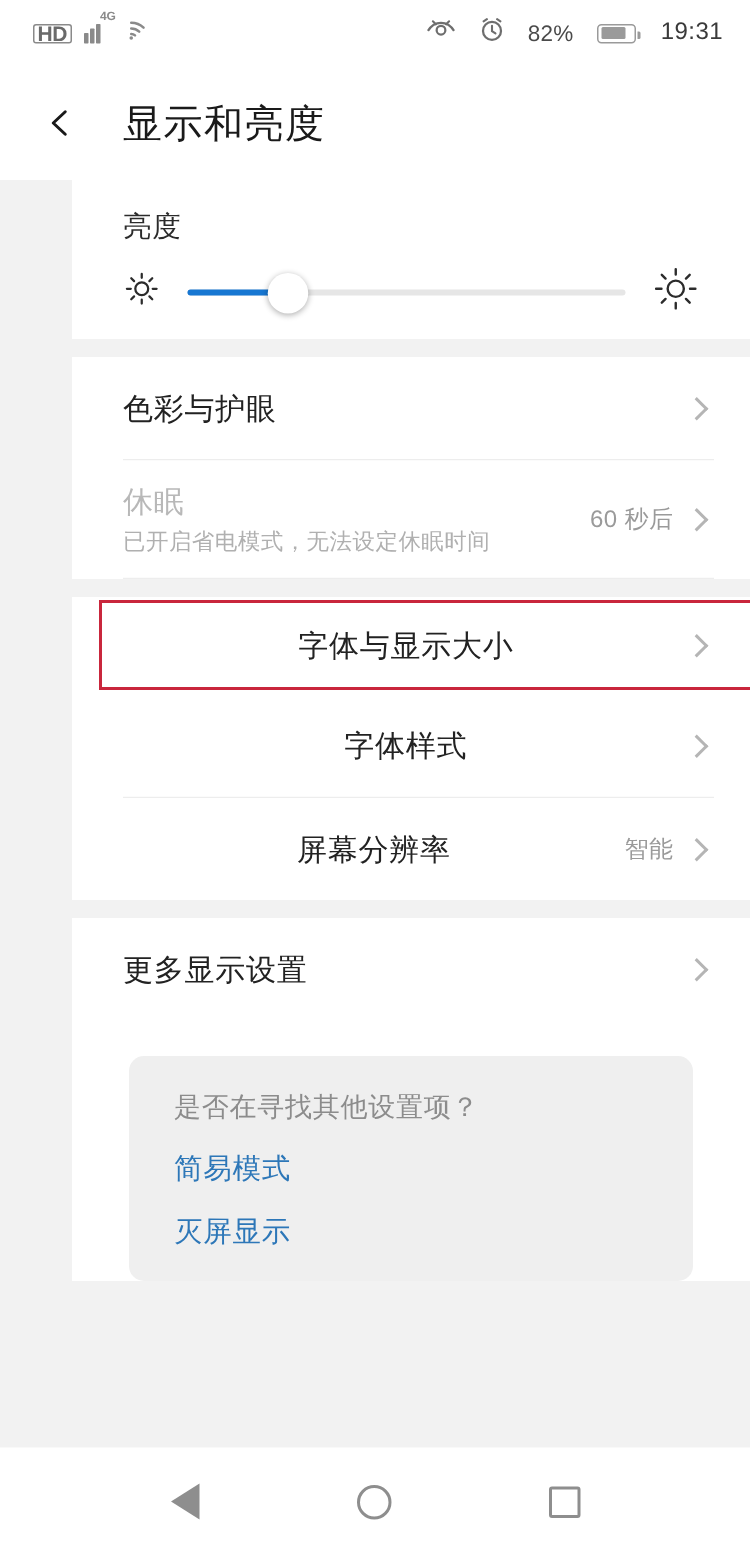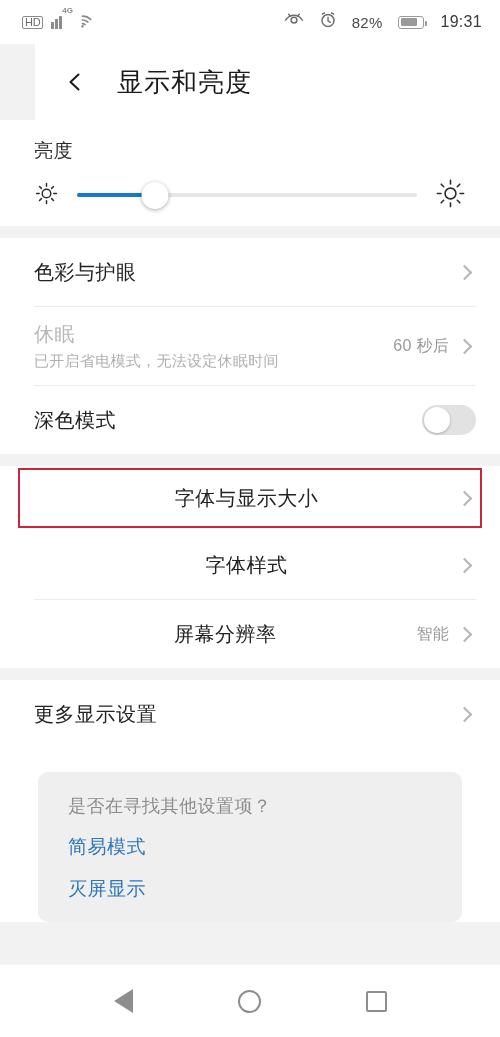--- a/index.html
+++ b/index.html
@@ -19,21 +19,21 @@
   .statusbar {
     height: 44px;
     background: #ffffff;
     display: flex; align-items: center;
     justify-content: space-between;
     padding: 0 18px 0 22px;
   }
   .sb-left, .sb-right { display: flex; align-items: center; gap: 7px; }
   .sb-right { gap: 16px; }
   .hd-badge {
-    font-size: 11px; font-weight: 400; color: #6a6a6a;
+    font-size: 14px; font-weight: 700; color: #6a6a6a;
     border: 1.4px solid #8a8a8a; border-radius: 2px;
     padding: 0px 2px; line-height: 11px; letter-spacing: -0.3px;
   }
   .sig { display: flex; align-items: flex-end; gap: 1px; position: relative; padding-left: 1px;}
   .sig i { display: block; width: 3px; background: #8a8a8a; border-radius: .5px; }
   .sig i:nth-child(1){height:4px;} .sig i:nth-child(2){height:7px;}
   .sig i:nth-child(3){height:10px;} .sig i:nth-child(4){height:13px;}
   .net-label {
     position: absolute; top: -9px; left: 12px;
     font-size: 8px; color: #8a8a8a; font-weight: 600; line-height: 8px;
@@ -47,21 +47,21 @@
   }
   .batt-shell::after {
     content: ""; position: absolute; right: -4px; top: 4px;
     width: 2px; height: 5px; background: #9a9a9a; border-radius: 0 1px 1px 0;
   }
   .batt-fill { height: 100%; width: 78%; background: #9a9a9a; border-radius: 1px; }
 
   
   .header {
     height: 76px; background: #ffffff;
-    display: flex; align-items: center; padding-left: 26px; gap: 26px; margin-left: 35px;
+    display: flex; align-items: center; padding-left: 26px; gap: 26px;
   }
   .back-arrow { width: 30px; height: 30px; position: relative; cursor: pointer; }
   .title { font-size: 26px; color: #1a1a1a; letter-spacing: 1px; }
 
   
   .card { background: #ffffff; }
   .gap { height: 12px; background: #f2f2f2; }
 
   .section-label {
     font-size: 19px; color: #2b2b2b; padding: 18px 0 0 34px; letter-spacing: .5px;
@@ -125,21 +125,21 @@
     position: absolute; left: 0; bottom: 0; width: 500px; height: 72px;
     background: #ffffff; display: flex; align-items: center; justify-content: space-around;
     padding: 0 60px;
   }
   .nav-btn { width: 46px; height: 46px; display: flex; align-items: center; justify-content: center; cursor: pointer; }
   .nav-tri { width: 0; height: 0; border-top: 12px solid transparent; border-bottom: 12px solid transparent;
              border-right: 19px solid #8e8e8e; }
   .nav-cir { width: 23px; height: 23px; border: 2.2px solid #8e8e8e; border-radius: 50%; }
   .nav-sq { width: 21px; height: 21px; border: 2.2px solid #8e8e8e; border-radius: 2px; }
 
-  .scroll-body { position: relative; height: 845px; overflow: hidden; background: #f2f2f2; }
+  .scroll-body { position: relative; height: 845px; overflow: hidden; background: #f2f2f2; padding-left: 48px; }
 </style>
 </head>
 <body>
 
 <div class="phone">
 
   <div class="statusbar">
     <div class="sb-left">
       <span class="hd-badge">HD</span>
       <span class="sig">
@@ -239,28 +239,20 @@
       <div class="row disabled" style="min-height:78px;">
         <div class="row-main">
           <span class="row-label">休眠</span>
           <span class="row-sub">已开启省电模式，无法设定休眠时间</span>
         </div>
         <span class="row-value">60 秒后</span>
         <span class="chev"></span>
       </div>
       <div class="divider"></div>
 
-      <div class="row">
-        <div class="row-main">
-          <span class="row-label">深色模式</span>
-        </div>
-        <span class="toggle off">
-          <span class="knob"></span>
-        </span>
-      </div>
     </div>
 
     <div class="gap"></div>
 
     <div class="card hl-wrap">
       <div class="hl-box"></div>
 
       <div class="row" style="min-height:64px;">
         <div class="row-main">
           <span class="row-label">字体与显示大小</span>

